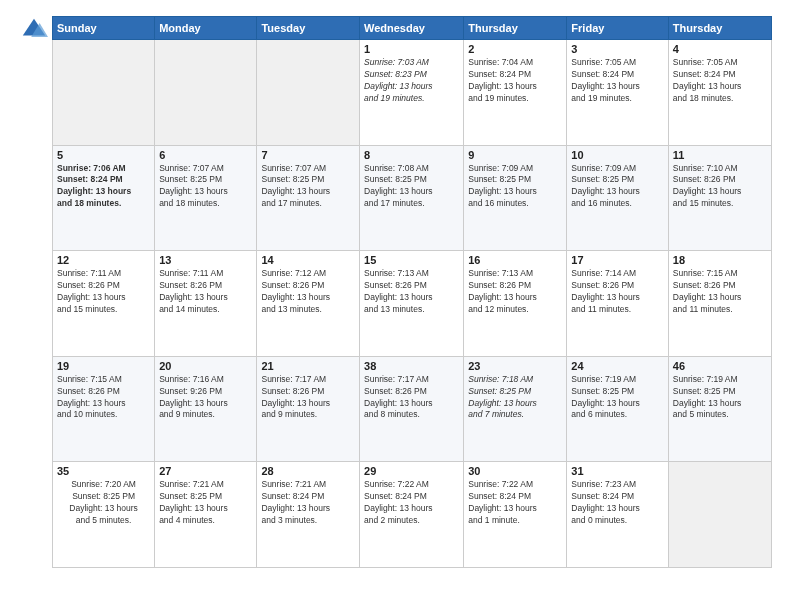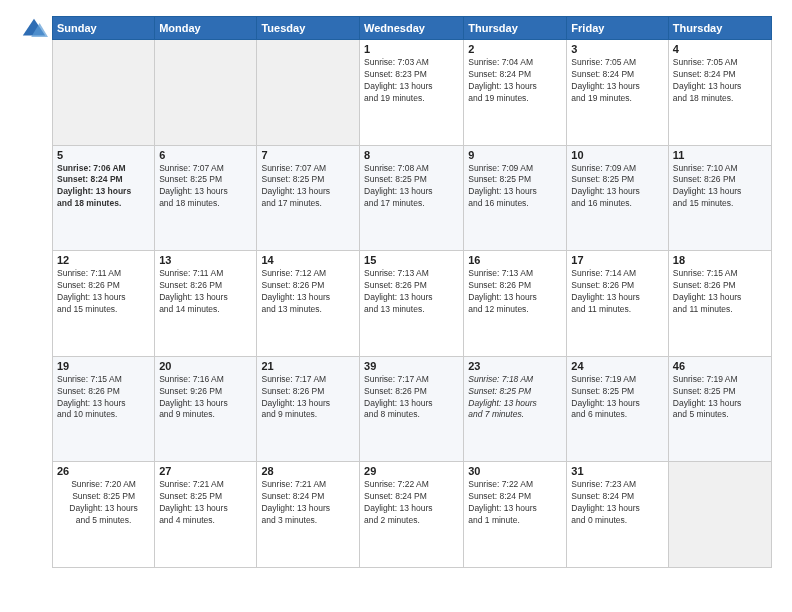--- a/index.html
+++ b/index.html
@@ -125,21 +125,21 @@
           <th>Thursday</th>
         </tr>
     </thead>
     <tbody id="calendar-body">
     <tr>
           <td class="empty-cell"></td>
           <td class="empty-cell"></td>
           <td class="empty-cell"></td>
           <td>
             <div class="day-number">1</div>
-            <div class="day-info" style="white-space: pre-line;">Sunrise: 7:03 AM
+            <div class="day-info" style="white-space: pre-line; font-style: italic;">Sunrise: 7:03 AM
 Sunset: 8:23 PM
 Daylight: 13 hours
 and 19 minutes.</div>
           </td>
           <td>
             <div class="day-number">2</div>
             <div class="day-info" style="white-space: pre-line;">Sunrise: 7:04 AM
 Sunset: 8:24 PM
 Daylight: 13 hours
 and 19 minutes.</div>
@@ -277,21 +277,21 @@
 and 9 minutes.</div>
           </td>
           <td>
             <div class="day-number">21</div>
             <div class="day-info" style="white-space: pre-line;">Sunrise: 7:17 AM
 Sunset: 8:26 PM
 Daylight: 13 hours
 and 9 minutes.</div>
           </td>
           <td>
-            <div class="day-number">39</div>
+            <div class="day-number">38</div>
             <div class="day-info" style="white-space: pre-line;">Sunrise: 7:17 AM
 Sunset: 8:26 PM
 Daylight: 13 hours
 and 8 minutes.</div>
           </td>
           <td>
             <div class="day-number">23</div>
             <div class="day-info" style="white-space: pre-line; font-style: italic;">Sunrise: 7:18 AM
 Sunset: 8:25 PM
 Daylight: 13 hours
@@ -307,21 +307,21 @@
           <td>
             <div class="day-number">46</div>
             <div class="day-info" style="white-space: pre-line;">Sunrise: 7:19 AM
 Sunset: 8:25 PM
 Daylight: 13 hours
 and 5 minutes.</div>
           </td>
         </tr>
         <tr>
           <td>
-            <div class="day-number">26</div>
+            <div class="day-number">35</div>
             <div class="day-info" style="white-space: pre-line; text-align: center;">Sunrise: 7:20 AM
 Sunset: 8:25 PM
 Daylight: 13 hours
 and 5 minutes.</div>
           </td>
           <td>
             <div class="day-number">27</div>
             <div class="day-info" style="white-space: pre-line;">Sunrise: 7:21 AM
 Sunset: 8:25 PM
 Daylight: 13 hours

